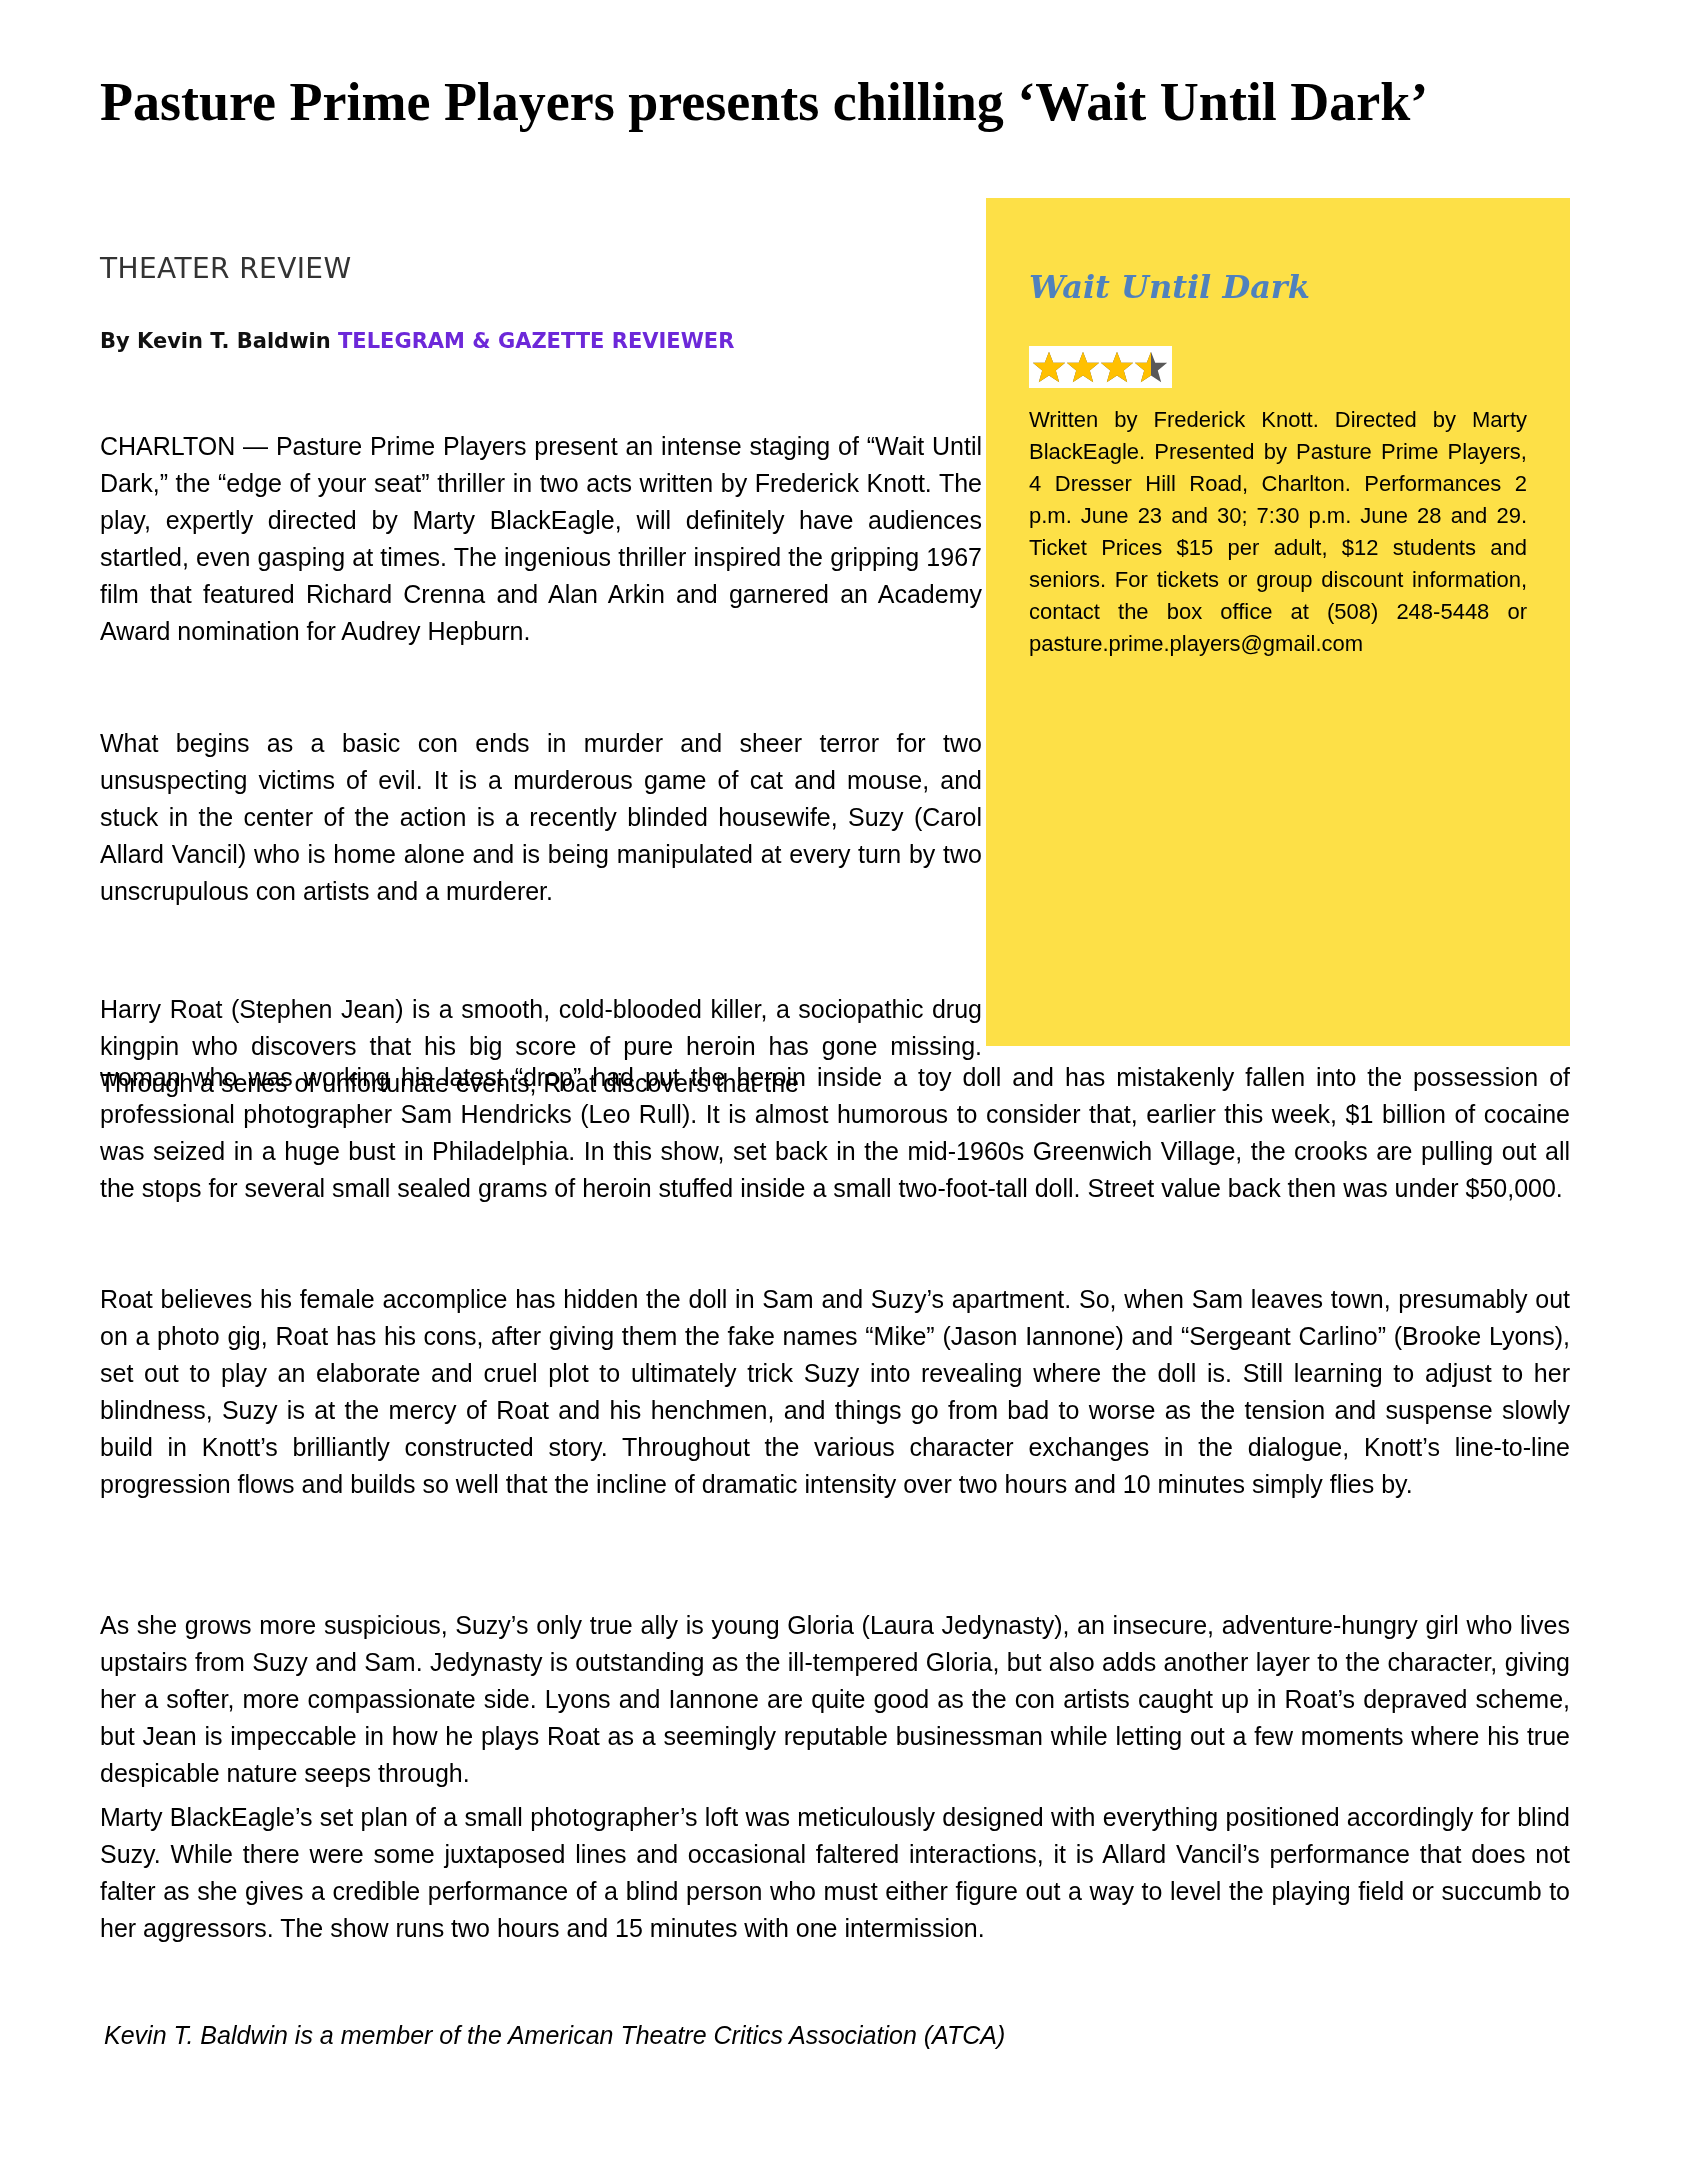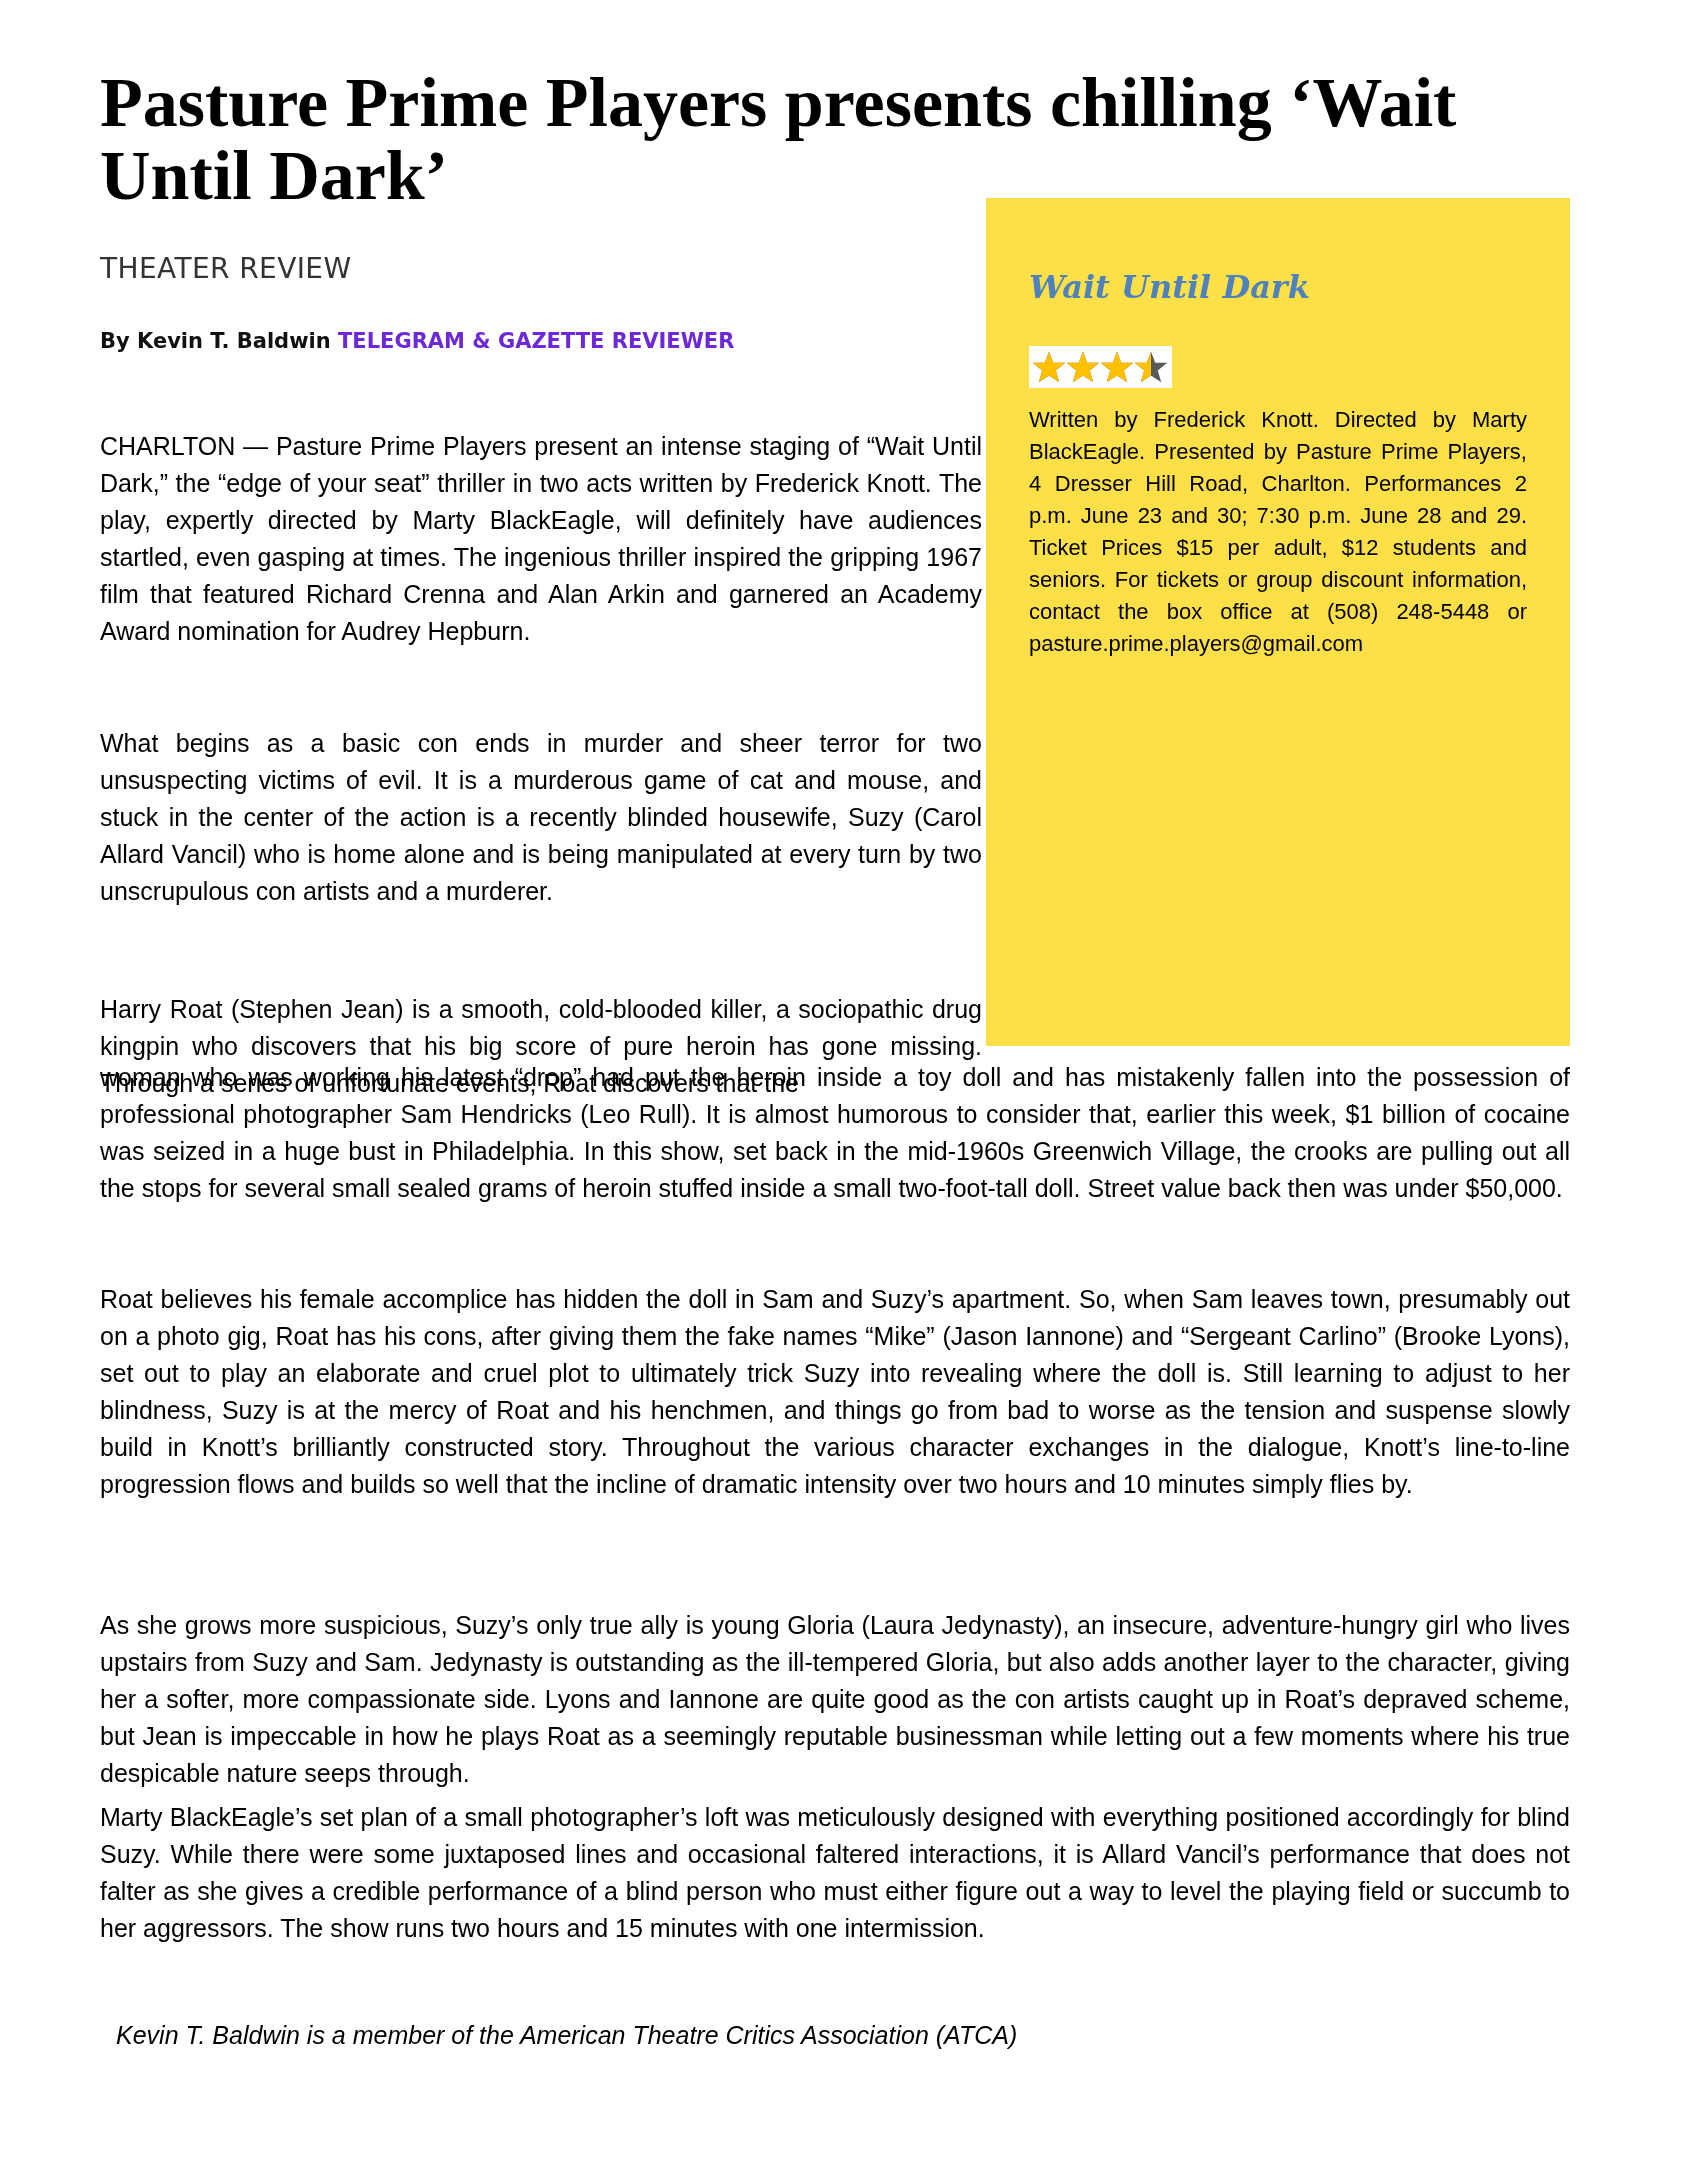--- a/index.html
+++ b/index.html
@@ -2,21 +2,21 @@
 <html style="font-size:13.6px"><head>
 <meta charset="utf-8">
 <style>
   html, body { margin: 0; padding: 0; background: #ffffff; }
   body { width: 1685px; height: 2181px; position: relative; overflow: hidden; }
   .page { position: absolute; left: 100px; top: 0; width: 1470px; }
 
   .headline {
     position: absolute; left: 0; top: 66px; width: 1470px;
     font-family: "Liberation Serif", "DejaVu Serif", serif;
-    font-weight: bold; font-size: 70px; line-height: 73px; color: #000;
+    font-weight: bold; font-size: 54px; line-height: 73px; color: #000;
     margin: 0; letter-spacing: 0px;
   }
   .kicker {
     position: absolute; left: 0; top: 252px;
     font-family: "DejaVu Sans", sans-serif; font-weight: normal;
     font-size: 28px; color: #333333; letter-spacing: 0.4px;
   }
   .byline {
     position: absolute; left: 0; top: 329px;
     font-family: "DejaVu Sans", sans-serif; font-weight: bold;
@@ -53,21 +53,21 @@
   .col-narrow { position: absolute; left: 0; width: 882px; }
   .p1 { top: 428px; }
   .p2 { top: 725px; }
   .p3 { top: 947px; margin-top: 44px; }
   .p3b { top: 1059px; width: 1470px; left: 0; position: absolute; }
   .full { position: absolute; left: 0; width: 1470px; }
   .p4 { top: 1281px; }
   .p5 { top: 1607px; }
   .p6 { top: 1799px; }
   .credit {
-    position: absolute; left: 16px; top: 2021px;
+    position: absolute; left: 4px; top: 2021px;
     font-family: "Liberation Sans", "DejaVu Sans", sans-serif;
     font-style: italic; font-size: 25px; color: #000;
   }
 </style>
 </head>
 <body>
 
 <div class="page">
   <h1 class="headline">Pasture Prime Players presents chilling ‘Wait Until Dark’</h1>
 

